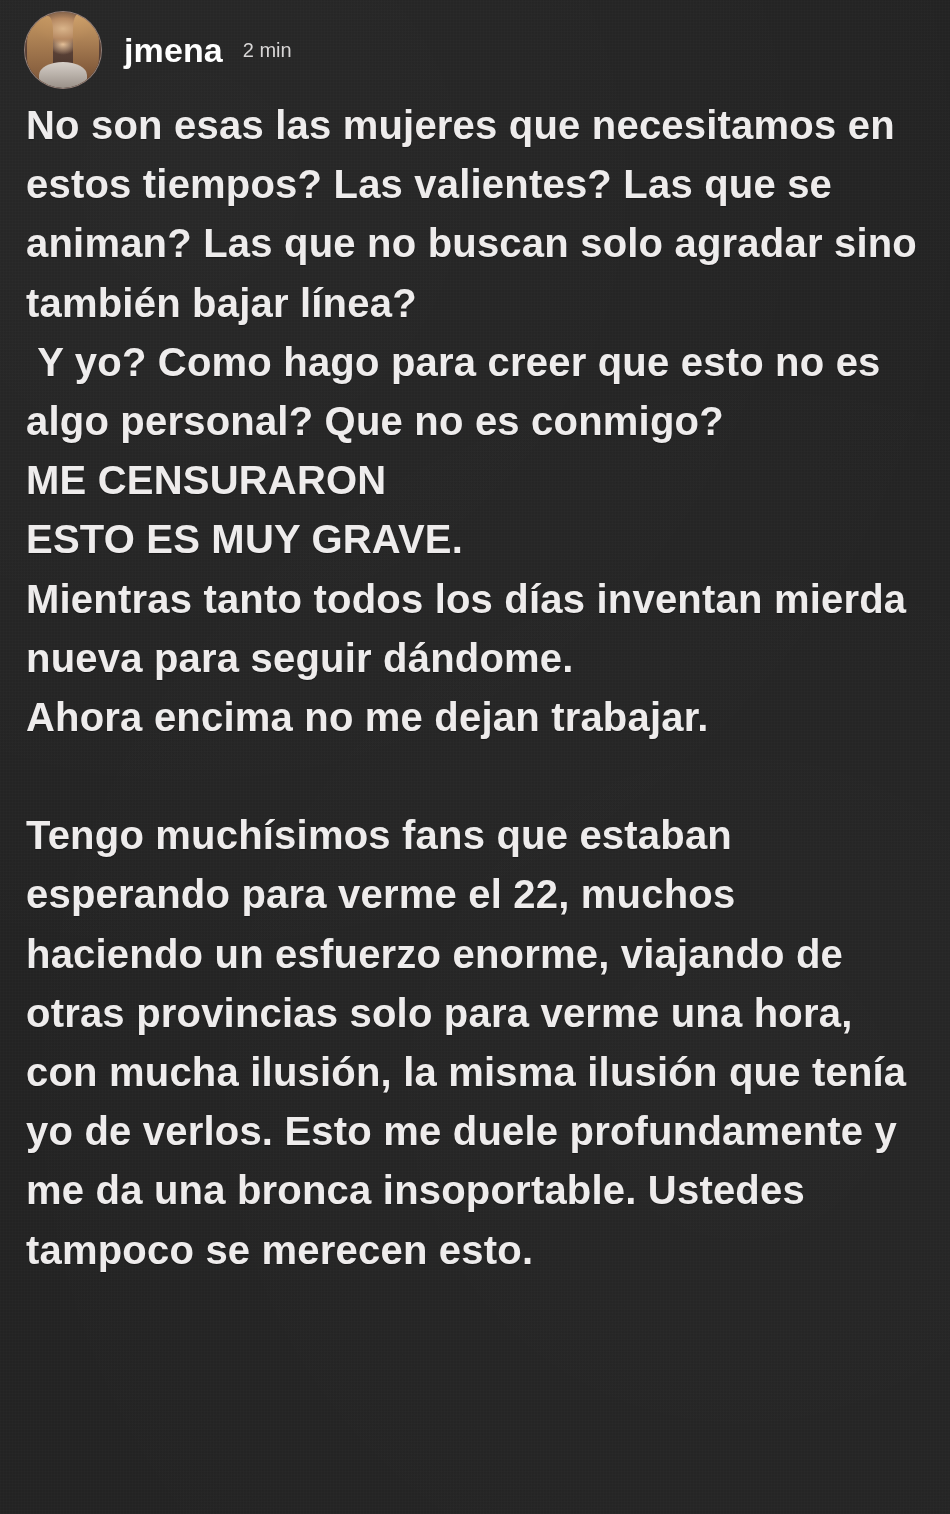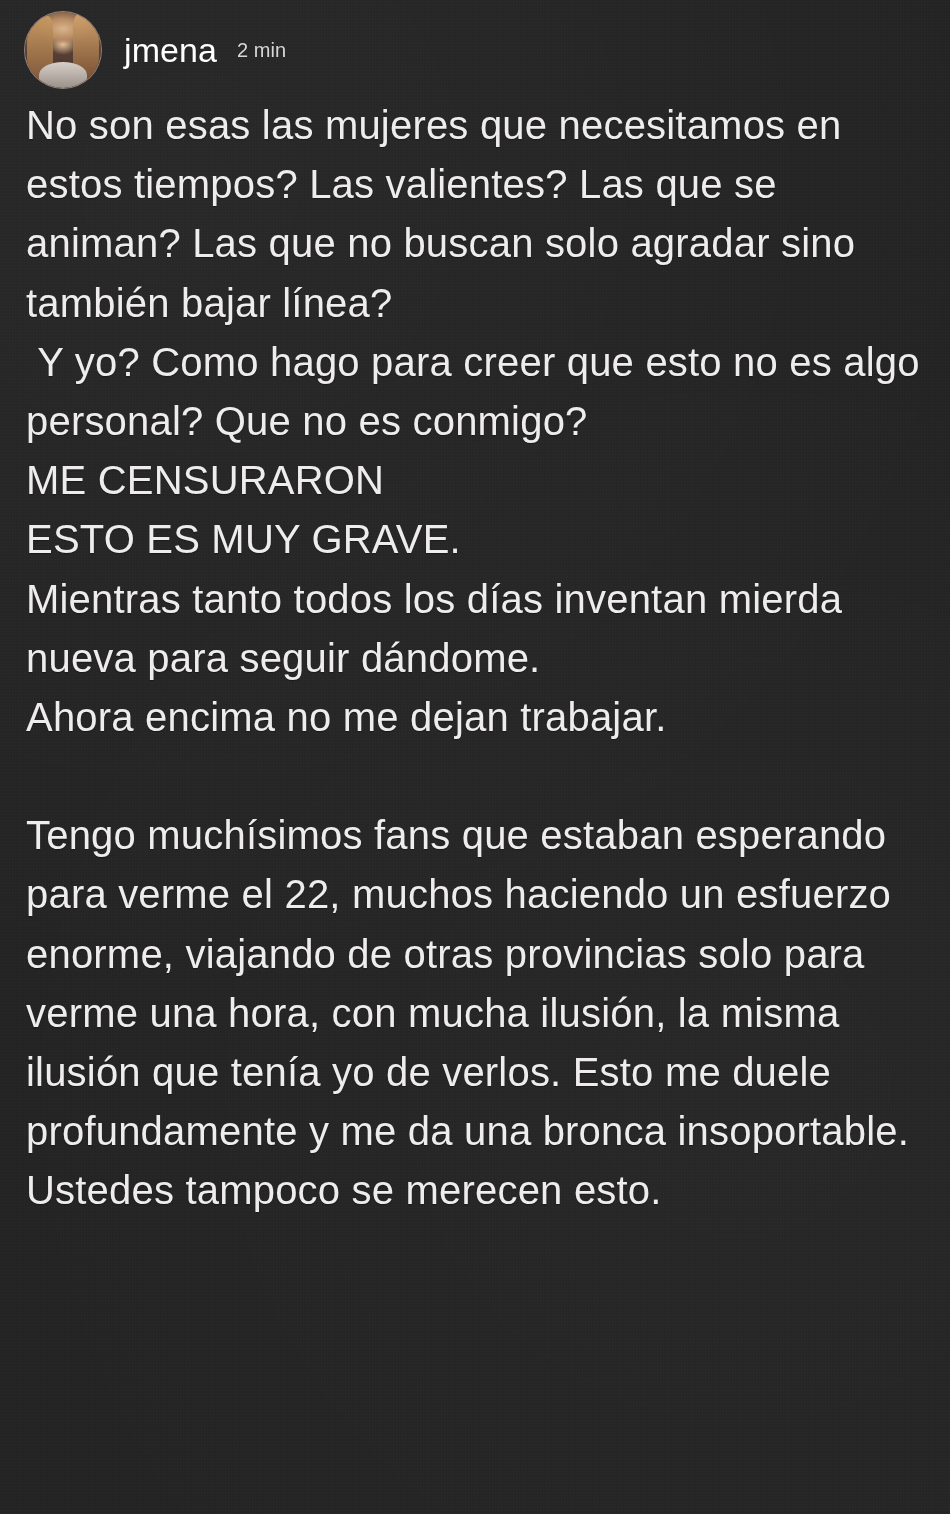--- a/index.html
+++ b/index.html
@@ -84,21 +84,21 @@
     left: 14px; bottom: 0;
     width: 48px; height: 26px;
     background: linear-gradient(180deg, #cfc7c0, #9b9golfa);
     background: linear-gradient(180deg, #d6cfc8, #9a9189);
     border-radius: 50% 50% 8px 8px;
   }
 
   .username {
     margin-left: 22px;
     font-size: 34px;
-    font-weight: normal;
+    font-weight: bold;
     letter-spacing: 0.1px;
     color: #ffffff;
     white-space: nowrap;
   }
   .timestamp {
     margin-left: 20px;
     font-size: 20px;
     color: #d8d6d6;
     white-space: nowrap;
   }
@@ -106,21 +106,21 @@
   .caption {
     position: relative;
     z-index: 3;
     padding: 4px 30px 0 26px;
     font-size: 40px;
     line-height: 1.48;
     color: #eeecec;
     letter-spacing: 0.2px;
     white-space: pre-wrap;
     word-wrap: break-word;
-    font-weight: 400;
+    font-weight: 700;
     text-shadow: 0 1px 1px rgba(0,0,0,0.35);
   }
 </style>
 </head>
 <body>
 
 <div class="story">
 
   <div class="header">
     <div class="avatar">

